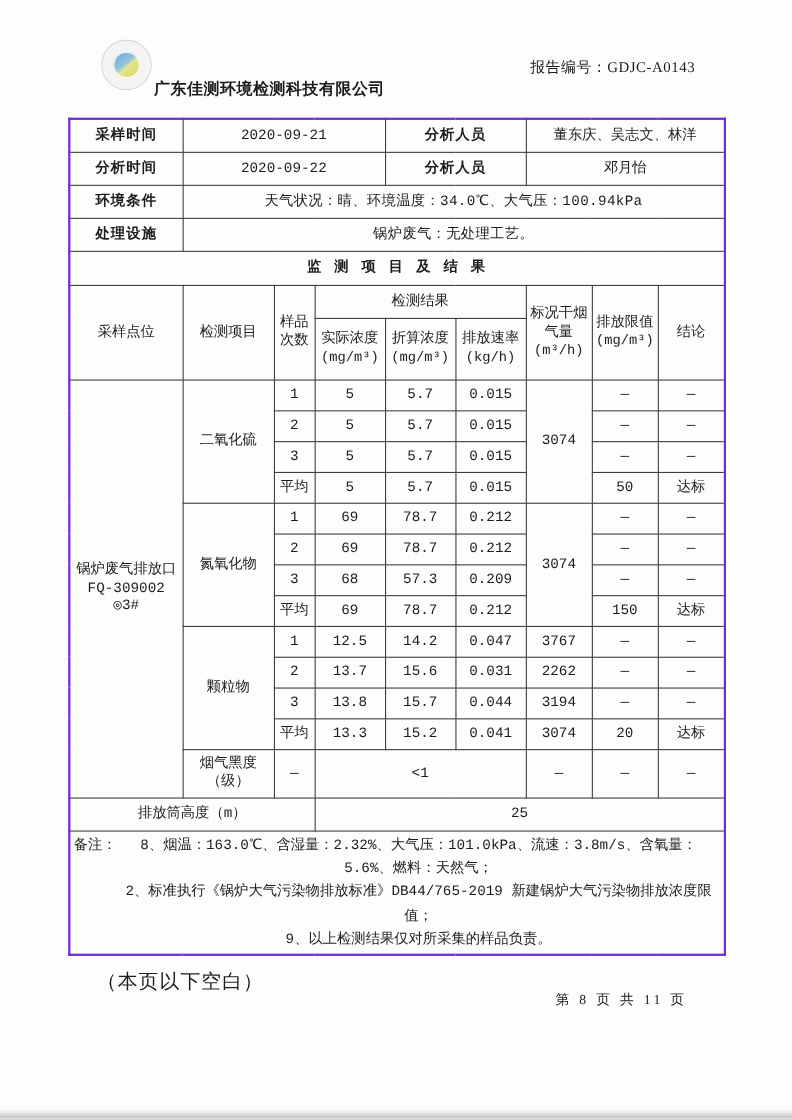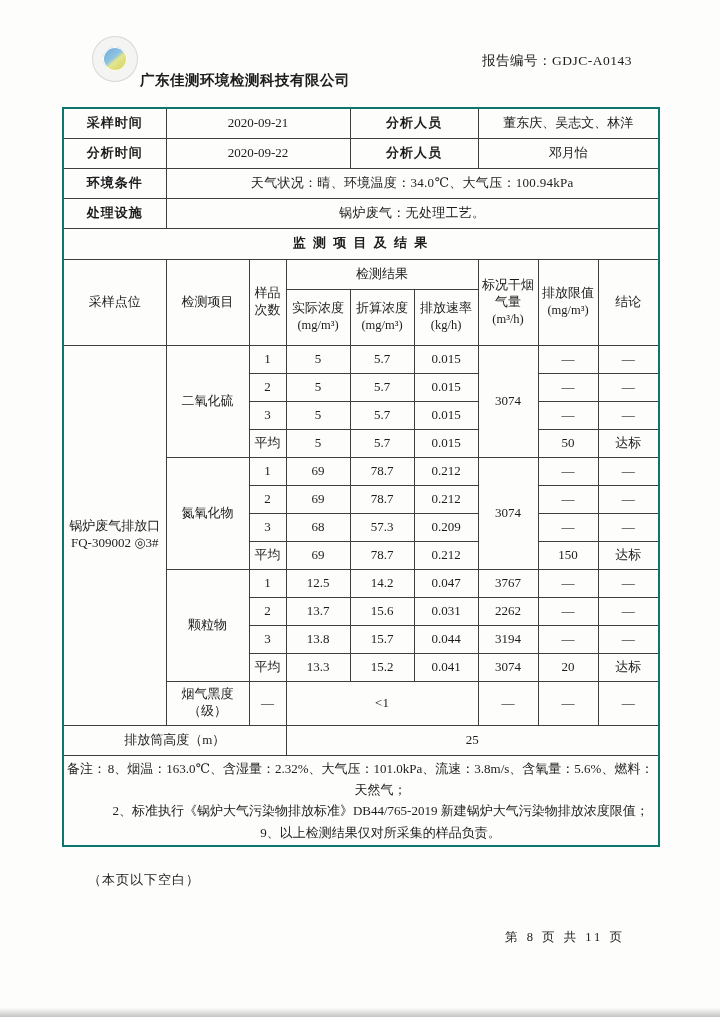--- a/index.html
+++ b/index.html
@@ -31,21 +31,22 @@
     font-size:13.5px;letter-spacing:0.5px;
   }
   .doc-title{
     position:absolute;left:62px;top:81px;width:596px;
     text-align:center;font-size:15px;font-weight:700;letter-spacing:1px;
   }
   
   .tbl-wrap{position:absolute;left:62px;top:107px;width:596px;}
   table.doc{
     width:596px;border-collapse:collapse;table-layout:fixed;
-    border:2px solid #0f766e;
+    border:2px solid #6d28d9;
+    font-family:Liberation Mono, monospace;
   }
   table.doc td{
     border:1px solid #3e3e3e;
     font-size:13px;line-height:1.3;
     text-align:center;vertical-align:middle;
     padding:2px 3px;
     overflow:hidden;
   }
   .h30{height:30px}
   .h56{height:56px}
@@ -54,25 +55,25 @@
   td.lbl{font-weight:600;letter-spacing:1px}
   td.left{text-align:left;padding-left:9px;letter-spacing:0.3px}
   tr.banner td{font-weight:700;letter-spacing:2px;height:26px}
   .unit{font-size:12.5px}
   td.notes-cell{text-align:left;vertical-align:top;padding:6px 8px 8px 8px;}
   .notes-flex{display:flex;font-size:13px;line-height:1.65;}
   .notes-flex > span{white-space:nowrap;}
   .notes-body{flex:1;}
   
   .blank-note{
-    position:relative;margin:24px 0 0 26px;
-    font-size:13px;letter-spacing:1px;
+    position:relative;margin:11px 0 0 26px;
+    font-size:18px;letter-spacing:1px;
   }
   .page-footer{
-    position:absolute;left:505px;top:929px;
+    position:absolute;left:505px;top:901px;
     font-size:12.5px;letter-spacing:3px;
   }
   .scan-edge-bottom{
     position:absolute;left:0;right:0;bottom:0;height:9px;
     background:linear-gradient(#fdfdfc,#c3c3c1);
   }
 </style>
 </head>
 <body>
 

